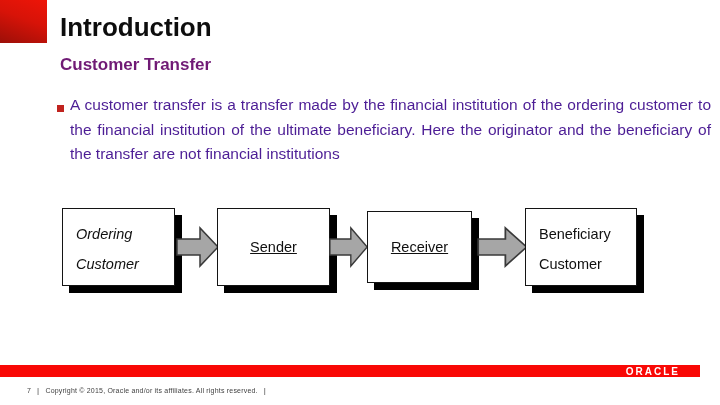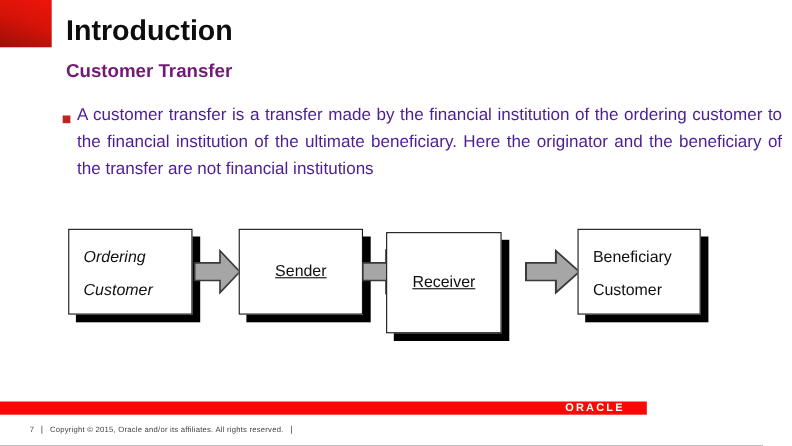--- a/index.html
+++ b/index.html
@@ -38,30 +38,30 @@
     background: #ffffff;
     border: 1px solid #141414;
     box-shadow: 7px 7px 0 #000000;
     color: #101010;
     font-size: 14.5px;
   }
   .flow-box.two-line { padding: 10px 0 0 13px; line-height: 30px; }
   .flow-box.one-line { display: flex; align-items: center; justify-content: center; text-decoration: underline; }
   .box-1 { left: 62px;  top: 208px; width: 113px; height: 78px; font-style: italic; }
   .box-2 { left: 217px; top: 208px; width: 113px; height: 78px; }
-  .box-3 { left: 351px; top: 211px; width: 105px; height: 92px; }
+  .box-3 { left: 367px; top: 211px; width: 105px; height: 72px; }
   .box-4 { left: 525px; top: 208px; width: 112px; height: 78px; }
   .flow-arrow { position: absolute; top: 225px; height: 44px; }
   .arrow-1 { left: 176px; width: 44px; }
   .arrow-2 { left: 329px; width: 40px; }
   .arrow-3 { left: 477px; width: 52px; }
   .flow-arrow svg { width: 100%; height: 100%; display: block; }
   .footer-bar {
     position: absolute; left: 0; top: 365px;
-    width: 588px; height: 12px;
+    width: 700px; height: 12px;
     background: #f90805;
   }
   .oracle-logo {
     position: absolute; right: 20px; top: 0; height: 12px;
     display: flex; align-items: center;
     color: #ffffff; font-size: 10px; font-weight: bold;
     letter-spacing: 2px;
   }
   .footer-meta {
     position: absolute; left: 27px; top: 386px;

